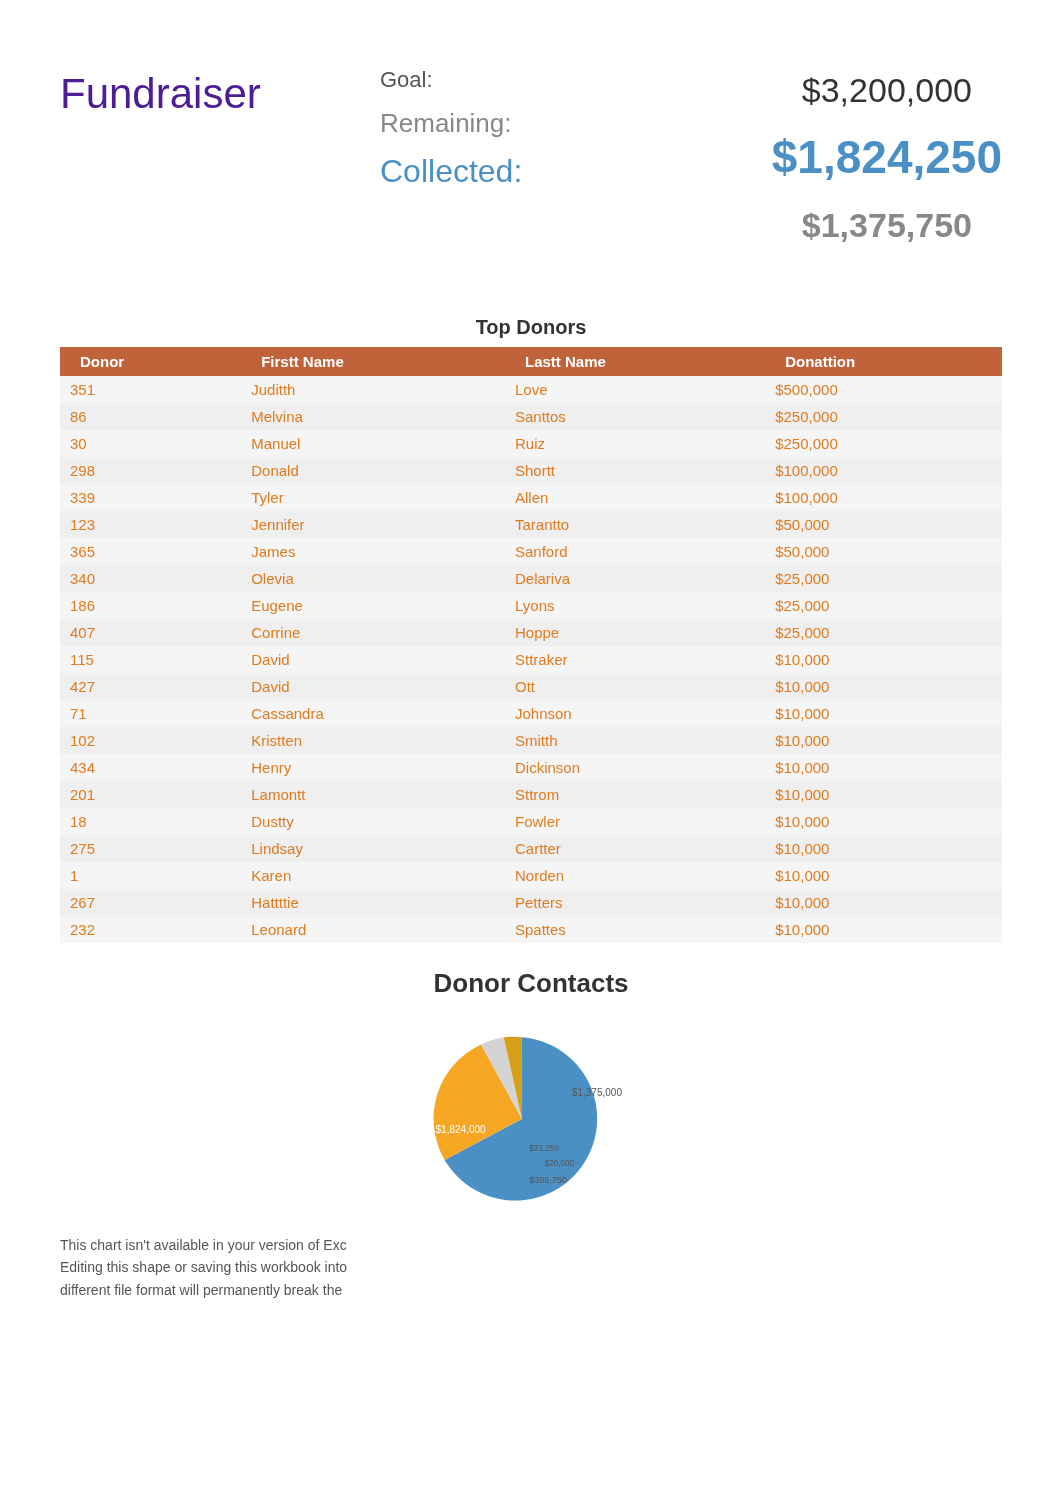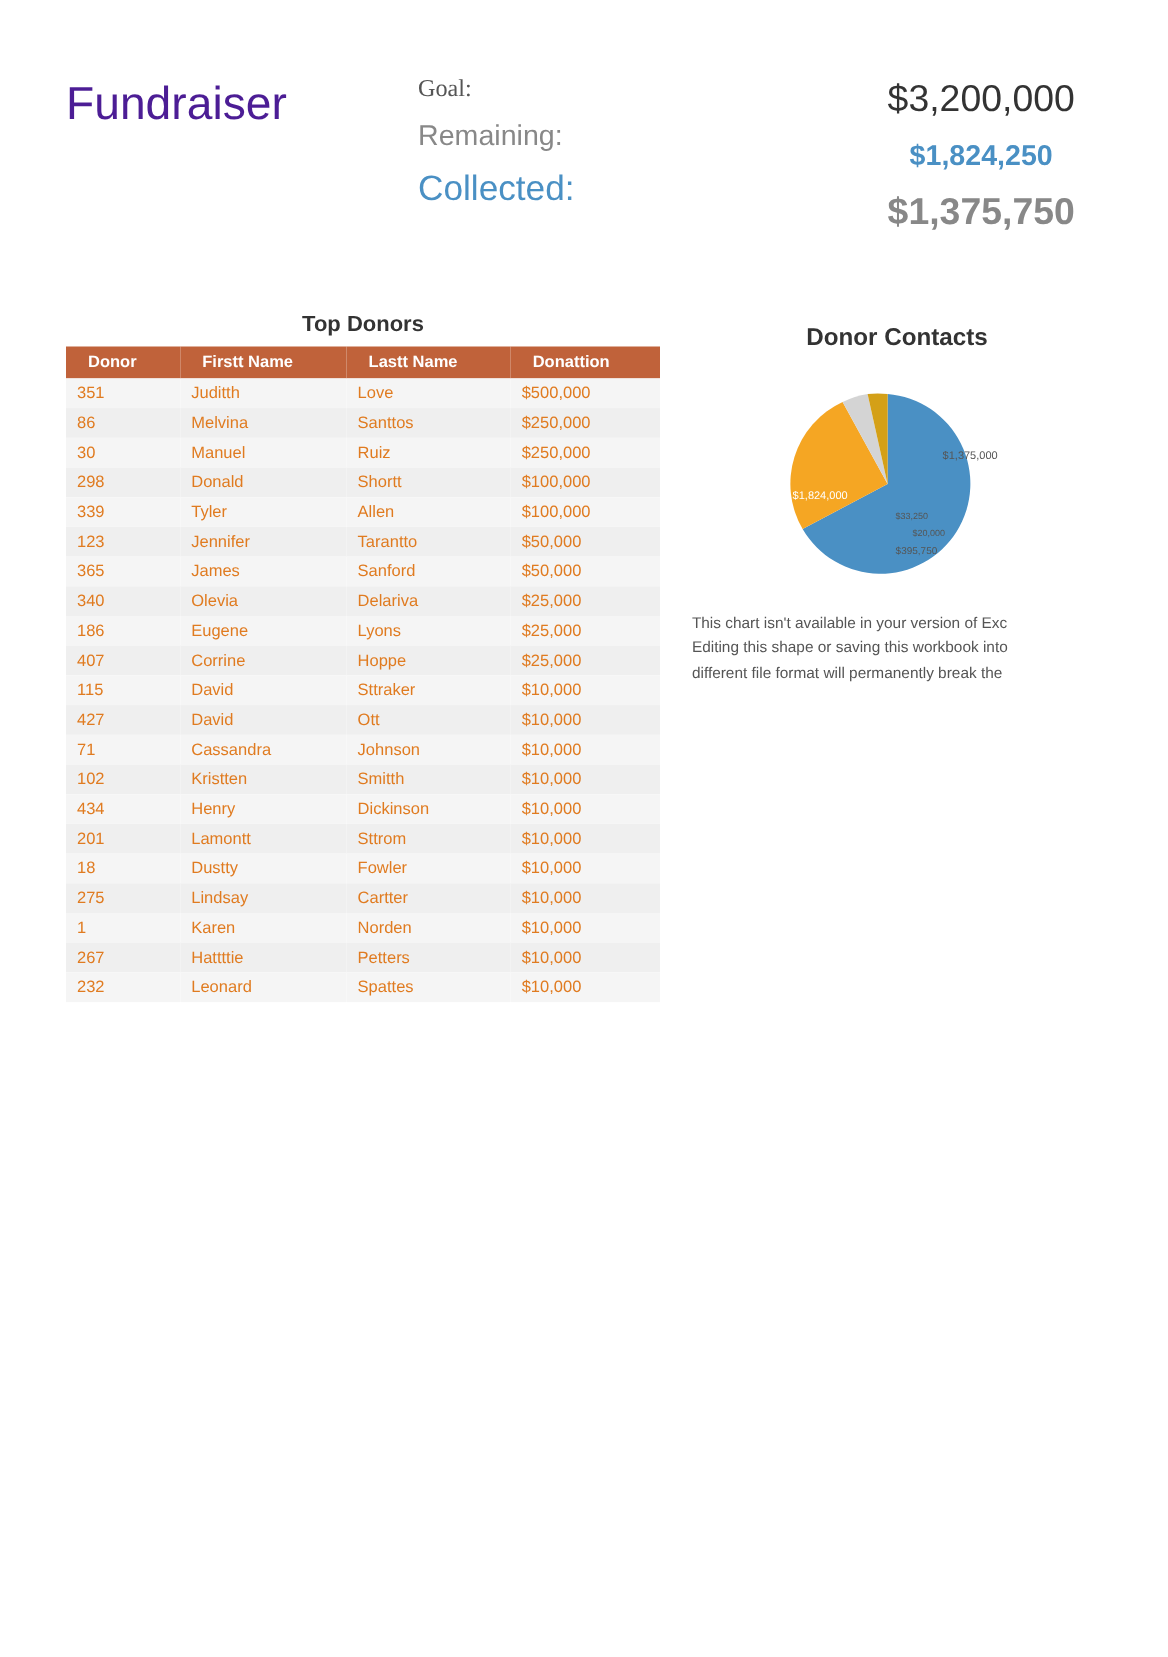--- a/index.html
+++ b/index.html
@@ -32,55 +32,55 @@
       padding-left: 40px;
     }
     .header-right {
       flex: 0 0 220px;
       text-align: center;
     }
     .goal-label {
       font-size: 22px;
       color: #555;
       line-height: 1.8;
-      font-family: Liberation Serif, serif;
     }
     .goal-value {
       font-size: 34px;
       color: #333;
       line-height: 1.8;
       font-weight: 500;
     }
     .collected-label {
       font-size: 32px;
       color: #4a90c4;
       line-height: 1.6;
     }
     .collected-value {
-      font-size: 26px;
+      font-size: 46px;
       color: #4a90c4;
       font-weight: 600;
       line-height: 1.6;
     }
     .remaining-label {
       font-size: 26px;
       color: #888;
       line-height: 1.8;
     }
     .remaining-value {
       font-size: 34px;
       color: #888;
       font-weight: 600;
       line-height: 1.8;
     }
 
     
     .main-content {
       display: flex;
-      gap: 29px;
+      gap: 15px;
+      flex-direction: column;
     }
 
     
     .table-section {
       flex: 0 0 540px;
     }
     .table-title {
       text-align: center;
       font-size: 20px;
       font-weight: bold;
@@ -120,21 +120,21 @@
       color: #e07b20;
     }
 
     
     .right-section {
       flex: 1;
       padding-top: 10px;
     }
     .donor-contacts-title {
       text-align: center;
-      font-size: 22px;
+      font-size: 26px;
       font-weight: bold;
       color: #333;
       margin-bottom: 20px;
     }
 
     
     .pie-container {
       display: flex;
       align-items: center;
       justify-content: center;

